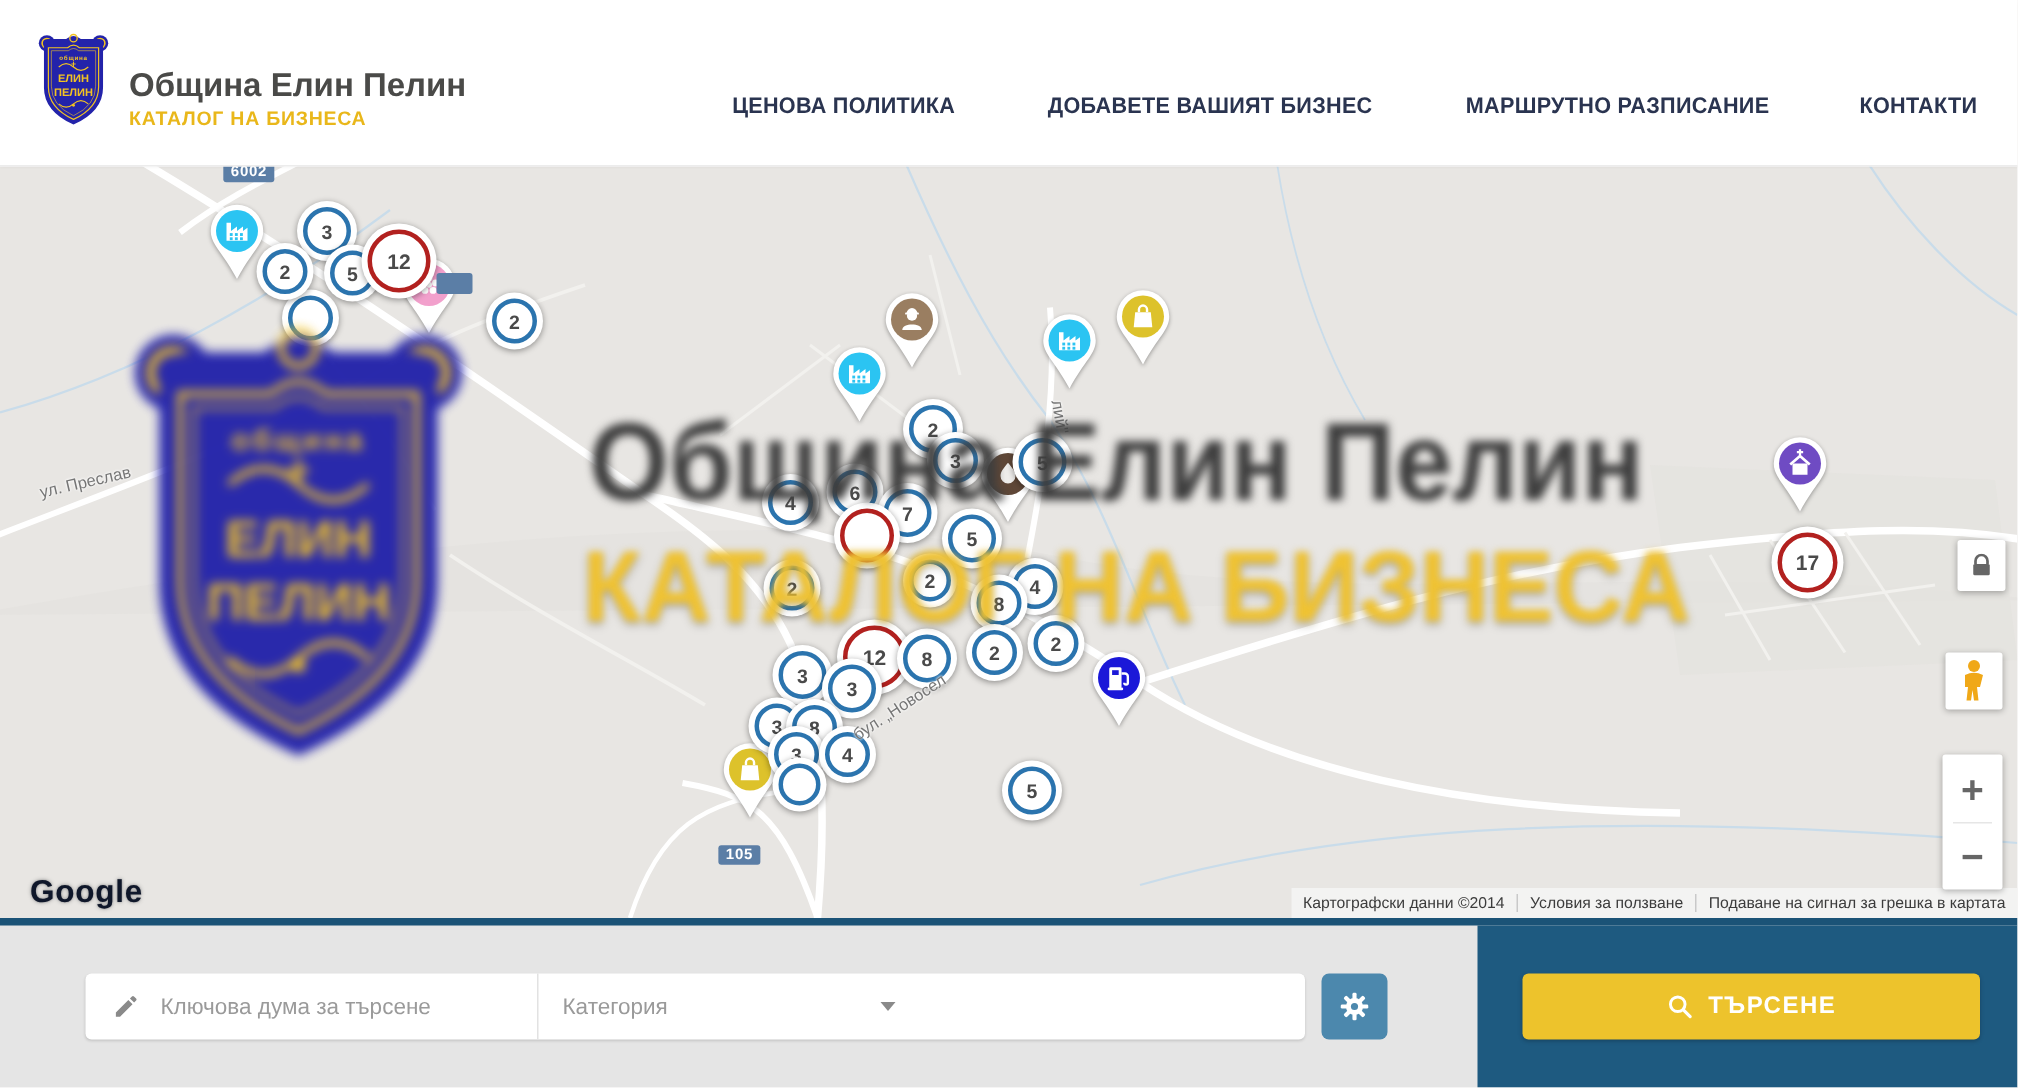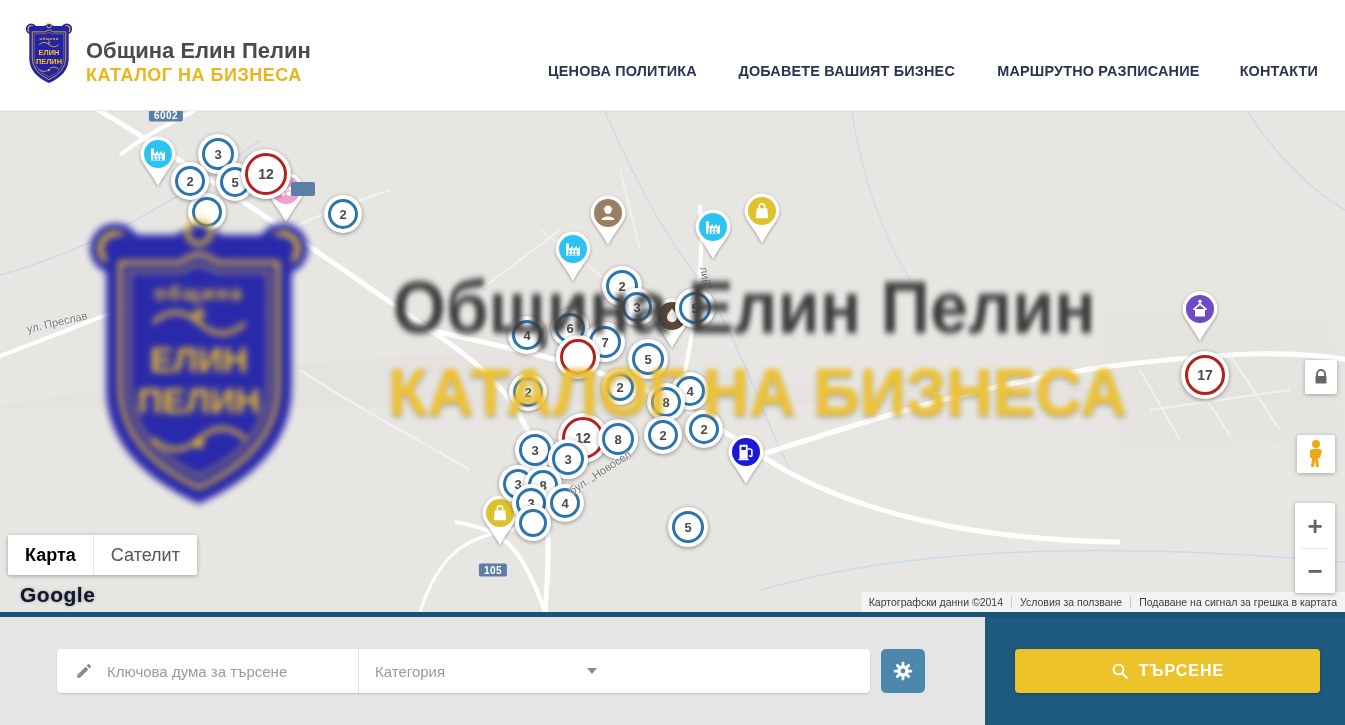--- a/index.html
+++ b/index.html
@@ -6,22 +6,22 @@
     font-family:"Liberation Sans", sans-serif;background:#fff;}
   #stage{position:relative;width:1345px;height:725px;}
 
   
   #header{position:absolute;left:0;top:0;width:100%;height:110px;background:#fff;
     border-bottom:1px solid #ececec;box-shadow:0 1px 2px rgba(0,0,0,.04);z-index:40;}
   #logo-wrap{position:absolute;left:24px;top:22px;display:flex;align-items:flex-end;}
   #logo-crest{width:50px;height:64px;}
   #logo-text{margin-left:12px;}
   #logo-title{font-size:22px;font-weight:700;color:#4a4a48;line-height:1.1;}
-  #logo-subtitle{font-size:18px;font-weight:700;color:#e9b71a;letter-spacing:.5px;margin-top:2px;}
-  #nav{position:absolute;right:25px;top:0;height:140px;display:flex;align-items:center;gap:34px;}
+  #logo-subtitle{font-size:13px;font-weight:700;color:#e9b71a;letter-spacing:.5px;margin-top:2px;}
+  #nav{position:absolute;right:25px;top:0;height:140px;display:flex;align-items:center;gap:54px;}
   #nav a{font-size:15px;font-weight:700;color:#2a3450;text-decoration:none;letter-spacing:.2px;
     transform:scaleX(.96);white-space:nowrap;cursor:pointer;}
 
   
   #map{position:absolute;left:0;top:110px;width:1345px;height:502px;background:#e8e6e3;overflow:hidden;}
   #map svg.roads{position:absolute;left:0;top:0;}
   .shield{position:absolute;background:#5b7ea6;color:#fff;font-size:10px;font-weight:700;
     padding:1px 5px;border-radius:2px;transform:translate(-50%,-50%);letter-spacing:.5px;}
   .street{position:absolute;color:#767676;font-size:11px;white-space:nowrap;
     text-shadow:0 0 2px #fff,0 0 2px #fff;}
@@ -441,24 +441,20 @@
     <path d="M47 42 h6 M50 39 v7" stroke="#f2c322" stroke-width="1.3"></path>
     <text x="50" y="67" text-anchor="middle" font-size="15" font-weight="bold" fill="#f2c322">ЕЛИН</text>
     <text x="50" y="85" text-anchor="middle" font-size="15" font-weight="bold" fill="#f2c322">ПЕЛИН</text>
     <path d="M30 96 q10 9 20 0 q10 -9 20 0" fill="none" stroke="#f2c322" stroke-width="1.6"></path>
     <circle cx="50" cy="98" r="2" fill="#f2c322"></circle>
   </svg></span>
       <div id="wm-title">Община Елин Пелин</div>
       <div id="wm-subtitle">КАТАЛОГ НА БИЗНЕСА</div>
     </div>
 
-    <div id="maptype">
-      <div class="mt active">Карта</div>
-      <div class="mt inactive">Сателит</div>
-    </div>
     <div id="google-logo">Google</div>
 
     <div id="attribution">
       <span>Картографски данни ©2014</span>
       <span class="sep"></span>
       <a>Условия за ползване</a>
       <span class="sep"></span>
       <a>Подаване на сигнал за грешка в картата</a>
     </div>
 

